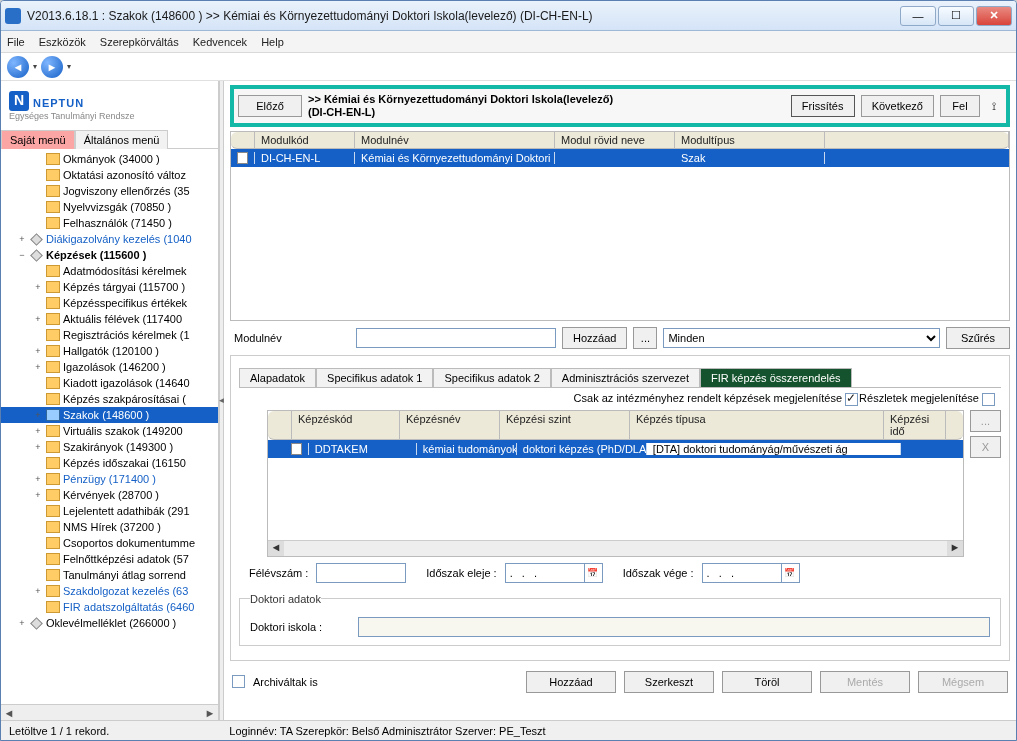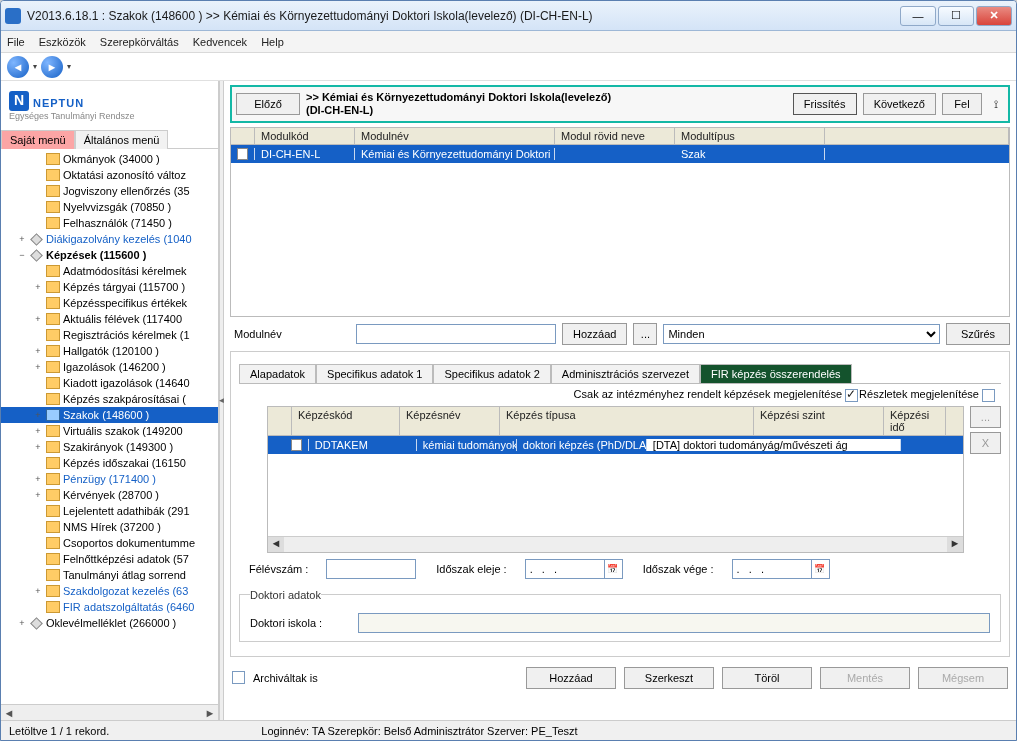--- a/index.html
+++ b/index.html
@@ -43,29 +43,29 @@
 .tree-row.selected { background: #1560c6; color: #fff; }
 .tree-row .lbl { overflow: hidden; text-overflow: clip; }
 .ind1 { padding-left: 16px; }
 .ind2 { padding-left: 32px; }
 
 .hscroll { height: 16px; background: #eee; border-top: 1px solid #ccc; display:flex; align-items:center; justify-content:space-between;}
 .hscroll .arrow{width:16px;text-align:center;color:#555;}
 
 
 .rightpanel { flex: 1; display: flex; flex-direction: column; padding: 4px 6px 4px 6px; gap: 4px; overflow: hidden; }
-.rp-header { display: flex; align-items: center; gap: 6px; border: 2px solid #14b8a6; padding: 4px; background: #f7f7f7; }
+.rp-header { display: flex; align-items: center; gap: 6px; border: 4px solid #14b8a6; padding: 4px; background: #f7f7f7; }
 .btn { height: 22px; padding: 0 10px; background: #f0f0f0; border: 1px solid #999; display: inline-flex; align-items: center; justify-content: center; min-width: 64px; }
 .btn.small{min-width:24px;padding:0 4px;}
 .rp-title { flex: 1; font-weight: bold; font-size: 12px; line-height: 13px; }
 .pinicon{width:16px;text-align:center;}
 
 
 .grid { border: 1px solid #bbb; background: #fff; display: flex; flex-direction: column; }
-.grid-header { display: flex; background: #ece9d8; border-bottom: 1px solid #bbb; }
+.grid-header { display: flex; background: #ece9d8; border-bottom: 1px solid #bbb; border-radius: 6px; }
 .gh { border-right: 1px solid #bbb; padding: 2px 6px; font-weight: normal; color: #222; }
 .grid-row { display: flex; height: 18px; align-items: center; justify-content: flex-end; }
 .grid-row.sel { background: #1560c6; color: #fff; }
 .gc { border-right: 1px solid #c8d8ef; padding: 0 6px; overflow: hidden; white-space: nowrap; }
 .chk { width: 12px; height: 12px; border: 1px solid #888; background: #fff; display: inline-block; }
 .grid-body{flex:1; min-height:150px;}
 
 .col-chk{width:24px; display:flex; align-items:center; justify-content:center;}
 .col-mcode{width:100px;}
 .col-mname{width:200px;}
@@ -99,21 +99,21 @@
 .subgrid-body{height:100px;}
 .subgrid-hscroll{height:16px;background:#eee;border-top:1px solid #ccc;display:flex;justify-content:space-between;}
 .subgrid-hscroll .arrow{width:16px;text-align:center;color:#333;background:#ddd;}
 
 .sidebuttons{display:flex;flex-direction:column;gap:4px;}
 .sidebuttons .btn{min-width:28px;color:#999;}
 
 .subgrid-wrap{display:flex;gap:6px;align-items:flex-start;}
 
 .periodrow{display:flex;align-items:center;gap:20px;padding:6px 10px;}
-.periodrow .field{display:flex;align-items:center;gap:18px;}
+.periodrow .field{display:flex;align-items:center;gap:8px;}
 .periodrow input{height:20px;border:1px solid #7a9ac0;padding:0 4px;}
 .datebox{display:flex;align-items:center;}
 .datebox input{width:80px;}
 .datebox .calicon{width:18px;height:20px;border:1px solid #7a9ac0;border-left:none;display:flex;align-items:center;justify-content:center;font-size:9px;}
 
 .group{border:1px solid #ccc;padding:8px 10px;margin:4px 0;}
 .group legend{font-size:11px;color:#333;}
 .group-row{display:flex;align-items:center;gap:8px;margin-top:4px;}
 .group-row label{width:100px;}
 .group-row input{flex:1;height:20px;border:1px solid #7a9ac0;background:#f7f7f0;padding:0 4px;}
@@ -389,22 +389,22 @@
         <label><span>Csak az intézményhez rendelt képzések megjelenítése</span> <span class="cb checked"></span></label>
         <label><span>Részletek megjelenítése</span> <span class="cb"></span></label>
       </div>
 
       <div class="subgrid-wrap">
         <div class="subgrid" style="flex:1;margin-left:28px;">
           <div class="grid-header">
             <div class="gh sc-chk"></div>
             <div class="gh sc-code">Képzéskód</div>
             <div class="gh sc-name">Képzésnév</div>
+            <div class="gh sc-level">Képzési szint</div>
             <div class="gh sc-type">Képzés típusa</div>
-            <div class="gh sc-level">Képzési szint</div>
             <div class="gh sc-time">Képzési idő</div>
           </div>
           <div class="subgrid-body">
             <div class="grid-row sel">
               <div class="gc sc-chk">
                     <span class="chk"></span>
                   </div>
               <div class="gc sc-code">DDTAKEM</div>
               <div class="gc sc-name">kémiai tudományok</div>
               <div class="gc sc-level">doktori képzés (PhD/DLA</div>
@@ -461,15 +461,15 @@
         <div class="btn" style="min-width:90px">Szerkeszt</div>
         <div class="btn" style="min-width:90px">Töröl</div>
         <div class="btn disabled" style="min-width:90px">Mentés</div>
         <div class="btn disabled" style="min-width:90px">Mégsem</div>
       </div>
     </div>
   </div>
 
   <div class="statusbar">
     <div class="seg">Letöltve 1 / 1 rekord.</div>
-    <div class="seg" style="margin-left:112px">Loginnév: TA   Szerepkör: Belső Adminisztrátor   Szerver: PE_Teszt</div>
+    <div class="seg" style="margin-left:80px">Loginnév: TA   Szerepkör: Belső Adminisztrátor   Szerver: PE_Teszt</div>
   </div>
 </div>
 
 </body></html>

